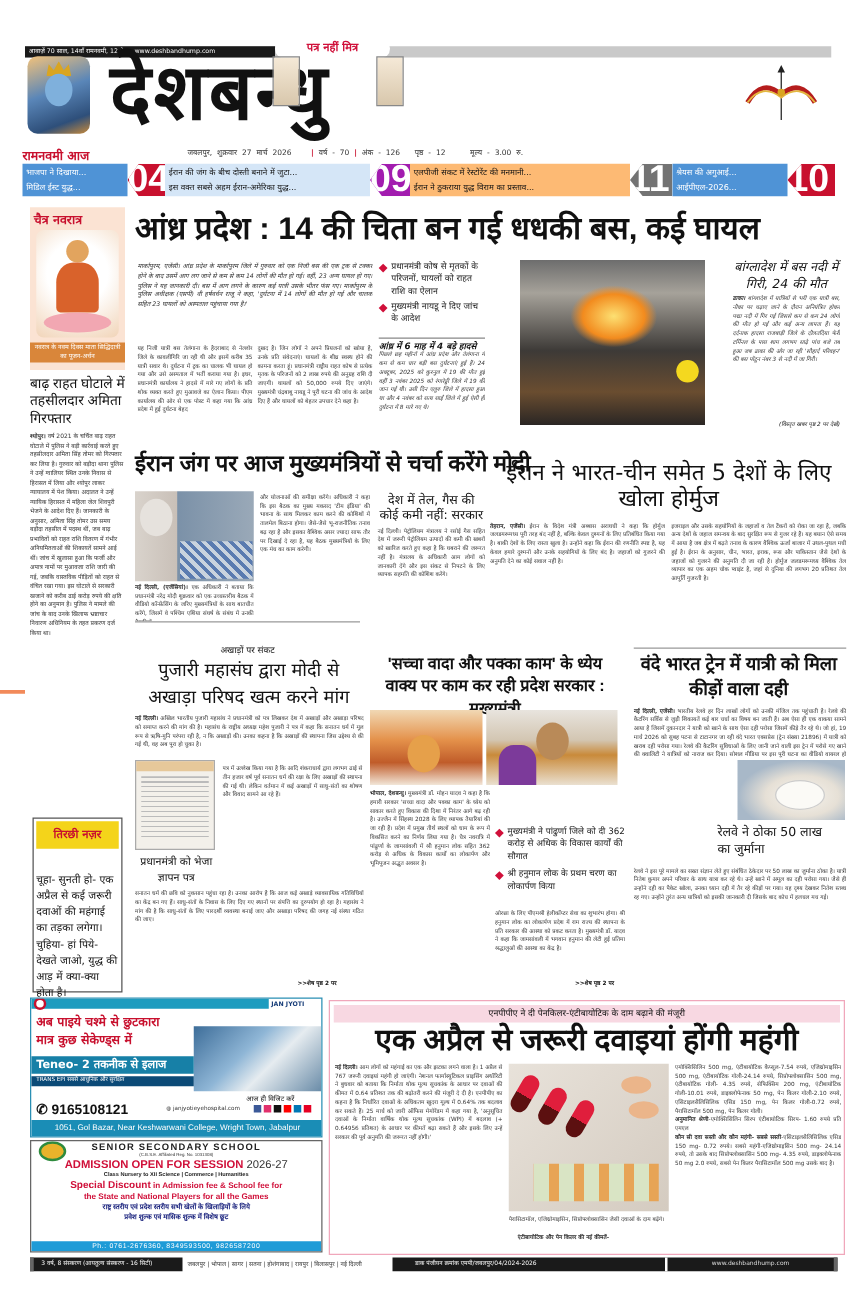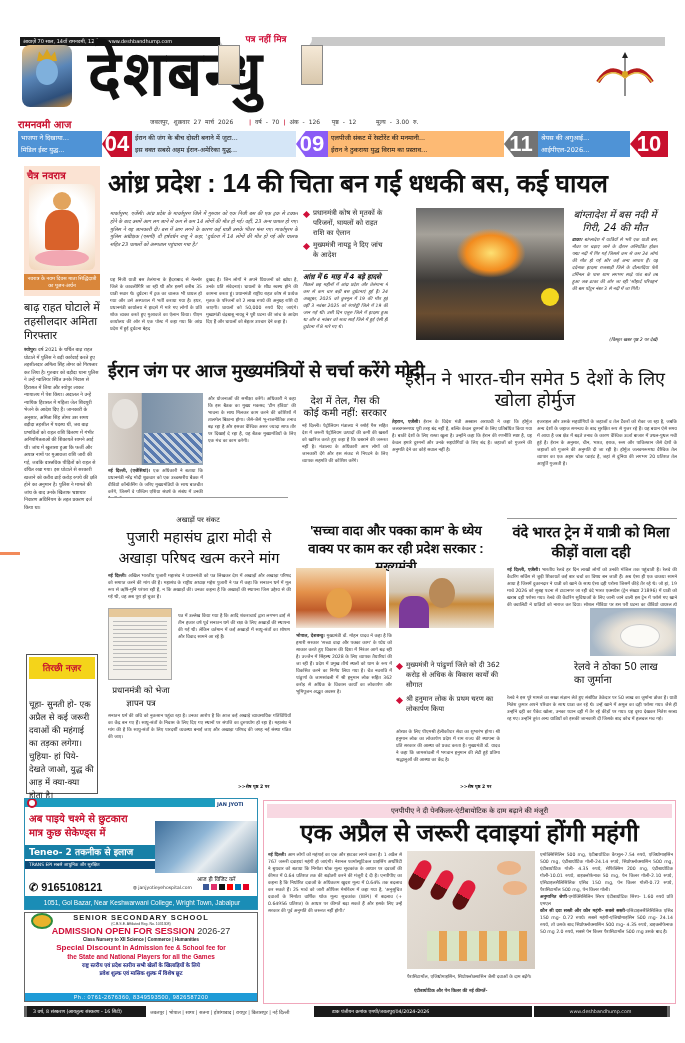--- a/index.html
+++ b/index.html
@@ -13,21 +13,21 @@
 .ram .crown{position:absolute;left:15px;top:4px;width:20px;height:12px;background:#d9a521;clip-path:polygon(0 100%,10% 20%,30% 60%,50% 0,70% 60%,90% 20%,100% 100%)}
 .masthead{left:88px;top:42px;width:345px;height:64px;font-family:"DejaVu Serif",serif;font-weight:900;font-size:62px;line-height:64px;letter-spacing:2px;color:#111;white-space:nowrap}
 .dieties{left:215px;top:45px;width:118px;height:40px}
 .deity{position:absolute;top:0;width:22px;height:40px;border:1px solid #888;background:linear-gradient(#f5e9d7,#d8c7ac)}
 .bow{left:594px;top:52px;width:62px;height:45px}
 .ramnav{left:18px;top:117px;width:60px;color:#c8102e;font-weight:bold;font-size:10px;white-space:nowrap}
 .dateline{left:150px;top:118px;font-size:6px;color:#333;white-space:nowrap;word-spacing:2px}
 .dateline .sep{color:#c8102e;font-weight:bold}
 .strip{left:18px;top:131px;width:650px;height:26px}
 .cell{position:absolute;top:0;height:26px;font-size:6.5px;line-height:12px;padding:1px 3px;color:#111;overflow:hidden;white-space:nowrap}
-.num{position:absolute;top:0;height:26px;color:#fff;font-weight:bold;font-size:22px;line-height:26px;text-align:center;font-family:"Liberation Sans",sans-serif}
+.num{position:absolute;top:0;height:26px;color:#fff;font-weight:bold;font-size:30px;line-height:26px;text-align:left;font-family:"Liberation Sans",sans-serif}
 .hl{font-family:"Liberation Sans",sans-serif;font-weight:bold;white-space:nowrap;color:#111}
 .body{font-size:4.6px;line-height:7px;color:#333;overflow:hidden;text-align:justify;font-style:italic}
 .bodyn{font-size:4.6px;line-height:7px;color:#333;overflow:hidden;text-align:justify}
 .bullet{font-size:8px;line-height:12px;color:#222;padding-left:10px;position:relative}
 .bullet:before{content:"";position:absolute;left:1px;top:4px;width:5px;height:5px;background:#d0103a;transform:rotate(45deg)}
 .photo{background:#555;overflow:hidden}
 .rule{background:#999}
 .adbox{border:1px solid #555}
 </style>
 </head>
@@ -72,21 +72,21 @@
 <div class="abs strip">
   <div class="cell" style="left:0;width:84px;background:#4f93d6;color:#fff">
     <div>भाजपा ने दिखाया...</div>
     <div>मिडिल ईस्ट युद्ध...</div>
   </div>
   <div class="num" style="left:84px;width:30px;background:#c8102e;clip-path:polygon(30% 0,100% 0,100% 100%,30% 100%,0 50%)">04</div>
   <div class="cell" style="left:114px;width:164px;background:#d5e6f7">
     <div>ईरान की जंग के बीच दोस्ती बनाने में जुटा...</div>
     <div>इस वक्त सबसे अहम ईरान-अमेरिका युद्ध...</div>
   </div>
-  <div class="num" style="left:278px;width:32px;background:#8b5cf6;clip-path:polygon(30% 0,100% 0,100% 100%,30% 100%,0 50%)">09</div>
+  <div class="num" style="left:278px;width:32px;background:#a21caf;clip-path:polygon(30% 0,100% 0,100% 100%,30% 100%,0 50%)">09</div>
   <div class="cell" style="left:310px;width:176px;background:#fdba74">
     <div>एलपीजी संकट में रेस्टोरेंट की मनमानी...</div>
     <div>ईरान ने ठुकराया युद्ध विराम का प्रस्ताव...</div>
   </div>
   <div class="num" style="left:486px;width:34px;background:#737373;clip-path:polygon(30% 0,100% 0,100% 100%,30% 100%,0 50%)">11</div>
   <div class="cell" style="left:520px;width:92px;background:#4f93d6;color:#fff">
     <div>श्रेयस की अगुआई...</div>
     <div>आईपीएल-2026...</div>
   </div>
   <div class="num" style="left:612px;width:38px;background:#c8102e;clip-path:polygon(30% 0,100% 0,100% 100%,30% 100%,0 50%)">10</div>
@@ -129,21 +129,21 @@
 <div class="abs body" style="left:303px;top:281px;width:85px;height:56px">पिछले छह महीनों में आंध्र प्रदेश और तेलंगाना में कम से कम चार बड़ी बस दुर्घटनाएं हुई हैं। 24 अक्टूबर, 2025 को कुरनूल में 19 की मौत हुई वहीं 3 नवंबर 2025 को रंगारेड्डी जिले में 19 की जान गई थी। उसी दिन एलुरु जिले में हादसा हुआ था और 4 नवंबर को सत्य साईं जिले में हुई ऐसी ही दुर्घटना में 8 मारे गए थे।</div>
 
 <div class="abs bodyn" style="left:110px;top:276px;width:92px;height:60px">यह निजी यात्री बस तेलंगाना के हैदराबाद से नेल्लोर जिले के कावलीगिरि जा रही थी और इसमें करीब 35 यात्री सवार थे। दुर्घटना में ट्रक का चालक भी घायल हो गया और उसे अस्पताल में भर्ती कराया गया है। इधर, प्रधानमंत्री कार्यालय ने हादसे में मारे गए लोगों के प्रति शोक व्यक्त करते हुए मुआवजे का ऐलान किया। पीएम कार्यालय की ओर से एक पोस्ट में कहा गया कि आंध्र प्रदेश में हुई दुर्घटना बेहद</div>
 <div class="abs bodyn" style="left:206px;top:276px;width:92px;height:60px">दुखद है। जिन लोगों ने अपने प्रियजनों को खोया है, उनके प्रति संवेदनाएं। घायलों के शीघ्र स्वस्थ होने की कामना करता हूं। प्रधानमंत्री राष्ट्रीय राहत कोष से प्रत्येक मृतक के परिजनों को 2 लाख रुपये की अनुग्रह राशि दी जाएगी। घायलों को 50,000 रुपये दिए जाएंगे। मुख्यमंत्री चंद्रबाबू नायडू ने पूरी घटना की जांच के आदेश दिए हैं और घायलों को बेहतर उपचार देने कहा है।</div>
 
 <div class="abs photo" style="left:416px;top:208px;width:148px;height:132px;background:linear-gradient(180deg,#6d6d6d 0,#a6a29a 20%,#3d3a37 55%,#6a4d30 80%,#2a2624 100%)">
   <div style="position:absolute;left:40px;top:20px;width:70px;height:50px;border-radius:50%;background:radial-gradient(#fde072,#f28b1e 50%,transparent 70%)"></div>
   <div style="position:absolute;left:125px;top:80px;width:18px;height:18px;border-radius:50%;background:#f4d81f"></div>
 </div>
 
-<div class="abs" style="left:572px;top:208px;width:86px">
+<div class="abs" style="left:586px;top:208px;width:86px">
   <div style="font-style:italic;font-size:10px;line-height:13px;text-align:center">बांग्लादेश में बस नदी में गिरी, 24 की मौत</div>
   <div class="body" style="margin-top:2px;height:100px">
     <b>ढाका।</b>
     <span>बांग्लादेश में यात्रियों से भरी एक यात्री बस, नौका पर चढ़ाए जाने के दौरान अनियंत्रित होकर पद्मा नदी में गिर गई जिससे कम से कम 24 लोगों की मौत हो गई और कई अन्य लापता हैं। यह दर्दनाक हादसा राजबाड़ी जिले के दौलतदिया फेरी टर्मिनल के पास शाम लगभग साढ़े पांच बजे तब हुआ जब ढाका की ओर जा रही 'सौहार्द परिवहन' की बस पोंटून नंबर 3 से नदी में जा गिरी।</span>
   </div>
   <div style="font-size:4.6px;font-style:italic;text-align:right">(विस्तृत खबर पृष्ठ 2 पर देखें)</div>
 </div>
 
 <div class="abs hl" style="left:108px;top:360px;font-size:18px;line-height:22px">ईरान जंग पर आज मुख्यमंत्रियों से चर्चा करेंगे मोदी</div>
 <div class="abs photo" style="left:108px;top:393px;width:95px;height:72px;background:linear-gradient(90deg,#d9d3cc 0,#c9c0b8 35%,#7b91a8 36%,#9aa9b8 100%)">

